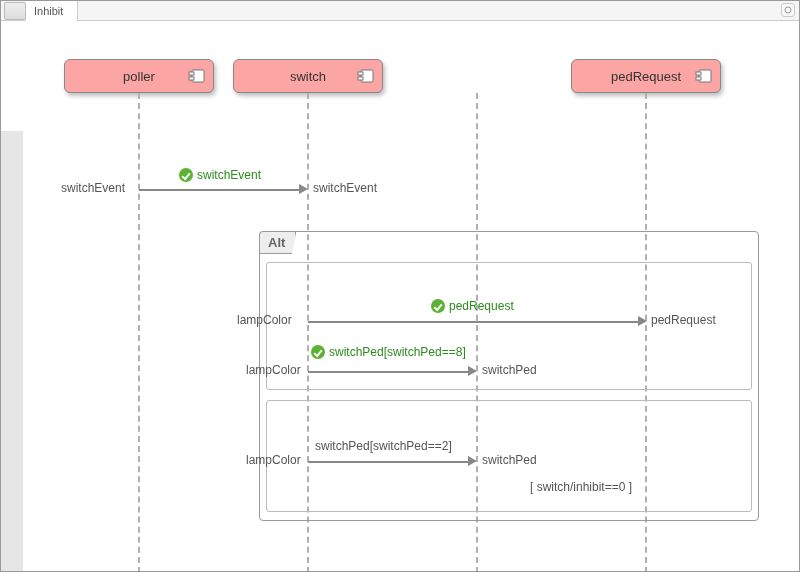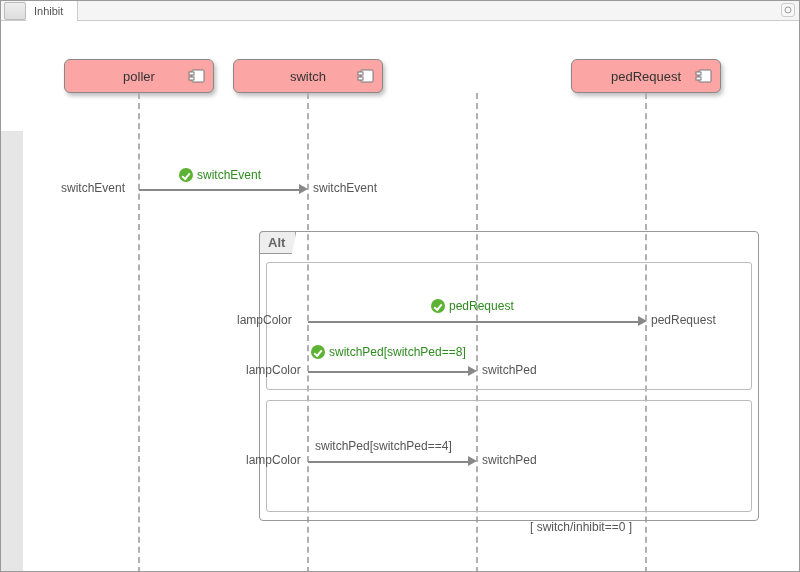--- a/index.html
+++ b/index.html
@@ -159,21 +159,20 @@
   .region-box {
     position: absolute;
     left: 6px; right: 6px;
     border: 1px solid #bbb;
     border-radius: 3px;
   }
   .guard {
     position: absolute;
     font-size: 12px;
     color: #555;
-    margin-top: 40px;
   }
   svg.comp-icon { width:20px; height:20px; }
 </style>
 </head>
 <body>
 
 <div class="window">
 
   <div class="tab-bar">
     <div class="tab-handle"></div>
@@ -256,17 +255,17 @@
     <div class="arrow-line" style="left:307px; width:160px; top:350px"></div>
     <div class="arrow-head right" style="left:467px; top:345px"></div>
     <span class="msg-label green" style="left:310px; top:324px">
       <span class="check-badge"></span><span>switchPed[switchPed==8]</span>
     </span>
     <span class="msg-label" style="left:481px; top:342px">switchPed</span>
 
     <span class="msg-label" style="left:245px; top:432px">lampColor</span>
     <div class="arrow-line" style="left:307px; width:160px; top:440px"></div>
     <div class="arrow-head right" style="left:467px; top:435px"></div>
-    <span class="msg-label" style="left:314px; top:418px">switchPed[switchPed==4]</span>
+    <span class="msg-label" style="left:314px; top:418px">switchPed[switchPed==2]</span>
     <span class="msg-label" style="left:481px; top:432px">switchPed</span>
 
   </div>
 </div>
 
 </body></html>

